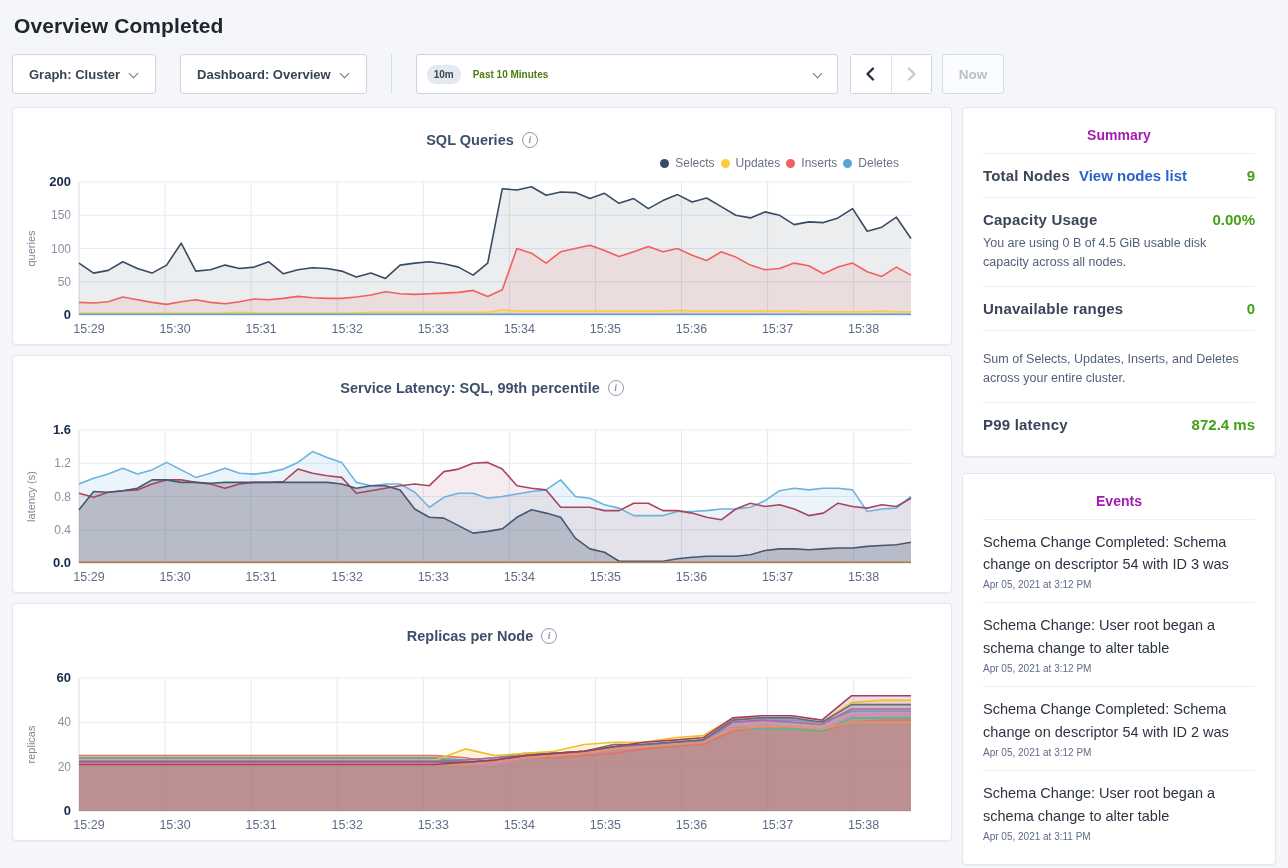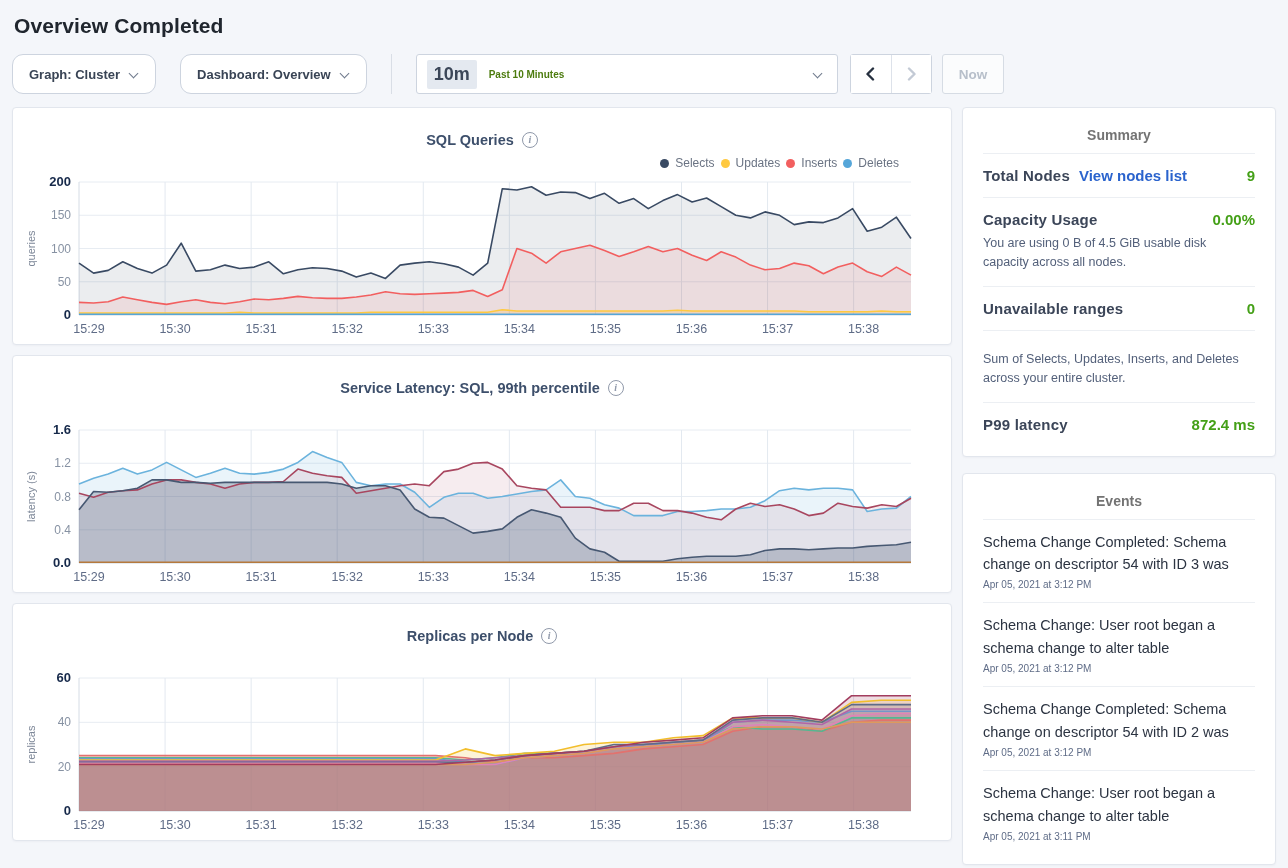--- a/index.html
+++ b/index.html
@@ -6,37 +6,37 @@
   html,body { width:1288px; height:868px; overflow:hidden; }
   body {
     background:#f4f6fa;
     font-family:"Liberation Sans", sans-serif;
     color:#242a35;
   }
   
   .page-title { font-size:21px; font-weight:700; color:#20262e; padding:14px 0 0 14px; letter-spacing:.1px; }
   .toolbar { display:flex; align-items:center; margin:16px 12px 13px 12px; height:40px; }
   .tb-btn {
-    height:40px; background:#fff; border:1px solid #cdd4df; border-radius:11px;
+    height:40px; background:#fff; border:1px solid #cdd4df; border-radius:3px;
     display:flex; align-items:center; gap:9px; padding:8px 16px;
     font-size:13px; font-weight:700; color:#394455; cursor:pointer;
   }
   .tb-btn + .tb-btn { margin-left:24px; }
   .chev-down { width:10px; height:10px; display:inline-block; position:relative; }
   .chev-down::before {
     content:""; position:absolute; left:1px; top:1px; width:6px; height:6px;
     border-right:1.6px solid #6f7a8c; border-bottom:1.6px solid #6f7a8c; transform:rotate(45deg);
   }
   .tb-divider { width:1px; height:40px; background:#d9dee6; margin:0 24px; }
   .time-picker {
     height:40px; width:422px; background:#fff; border:1px solid #cdd4df; border-radius:3px;
     display:flex; align-items:center; padding:0 14px 0 10px; cursor:pointer;
   }
-  .time-badge { background:#e4e9f0; color:#3c4759; font-size:18px; font-weight:700;
-    border-radius:2px; padding:4px 7px; margin-right:12px; }
+  .time-badge { background:#e4e9f0; color:#3c4759; font-size:10px; font-weight:700;
+    border-radius:9px; padding:4px 7px; margin-right:12px; }
   .time-label { font-size:10px; font-weight:700; color:#4d7c0f; flex:1; }
   .arrow-group { display:flex; margin-left:12px; border:1px solid #cdd4df; border-radius:3px; background:#fff; }
   .arrow-btn { width:40px; height:38px; display:flex; align-items:center; justify-content:center; cursor:pointer; background:#fff; border:none; }
   .arrow-btn + .arrow-btn { border-left:1px solid #dde2ea; }
   .now-btn {
     margin-left:10px; height:40px; padding:0 16px; background:#fbfcfd; border:1px solid #d6dce4;
     border-radius:3px; font-size:13.5px; font-weight:700; color:#b7bfca;text-align:center;
   }
   
   .main { display:flex; gap:10px; padding:0 12px; align-items:flex-start; }
@@ -55,21 +55,21 @@
   .legend-item { display:flex; align-items:center; gap:6px; font-size:12px; color:#6a7383; cursor:pointer; }
   .legend-dot { width:9px; height:9px; border-radius:50%; }
   .chart-svg-slot { padding-left:8px; }
   svg text { font-family:"Liberation Sans", sans-serif; }
   .tick   { font-size:12px; fill:#8792a3; }
   .tick-strong { font-size:13px; font-weight:700; fill:#16294a; }
   .xlab   { font-size:12.5px; fill:#5f6c87; }
   .ylab   { font-size:11px; fill:#7d8798; }
   
   .side-panel { padding:15px 20px 10px 20px; }
-  .side-title { text-align:center; font-size:14px; font-weight:700; color:#737373; padding:4px 0 10px 0; }
+  .side-title { text-align:center; font-size:14px; font-weight:700; color:#a21caf; padding:4px 0 10px 0; }
   .sum-row { padding:13px 0; border-top:1px solid #eceff3; }
   .sum-row:first-of-type { border-top:none; }
   .sum-line { display:flex; align-items:baseline; }
   .sum-label { font-size:15px; font-weight:700; color:#3b4558; letter-spacing:.2px; }
   .sum-link { font-size:15px; font-weight:700; color:#2a63cd; margin-left:9px; cursor:pointer; }
   .sum-value { margin-left:auto; font-size:15px; font-weight:700; color:#44a017; }
   .sum-desc { font-size:12.5px; color:#53607a; line-height:1.55; margin-top:6px; }
   
   .event-item { padding:11px 0 12px 0; border-top:1px solid #eceff3; cursor:pointer; }
   .event-item:first-of-type { border-top:none; }

